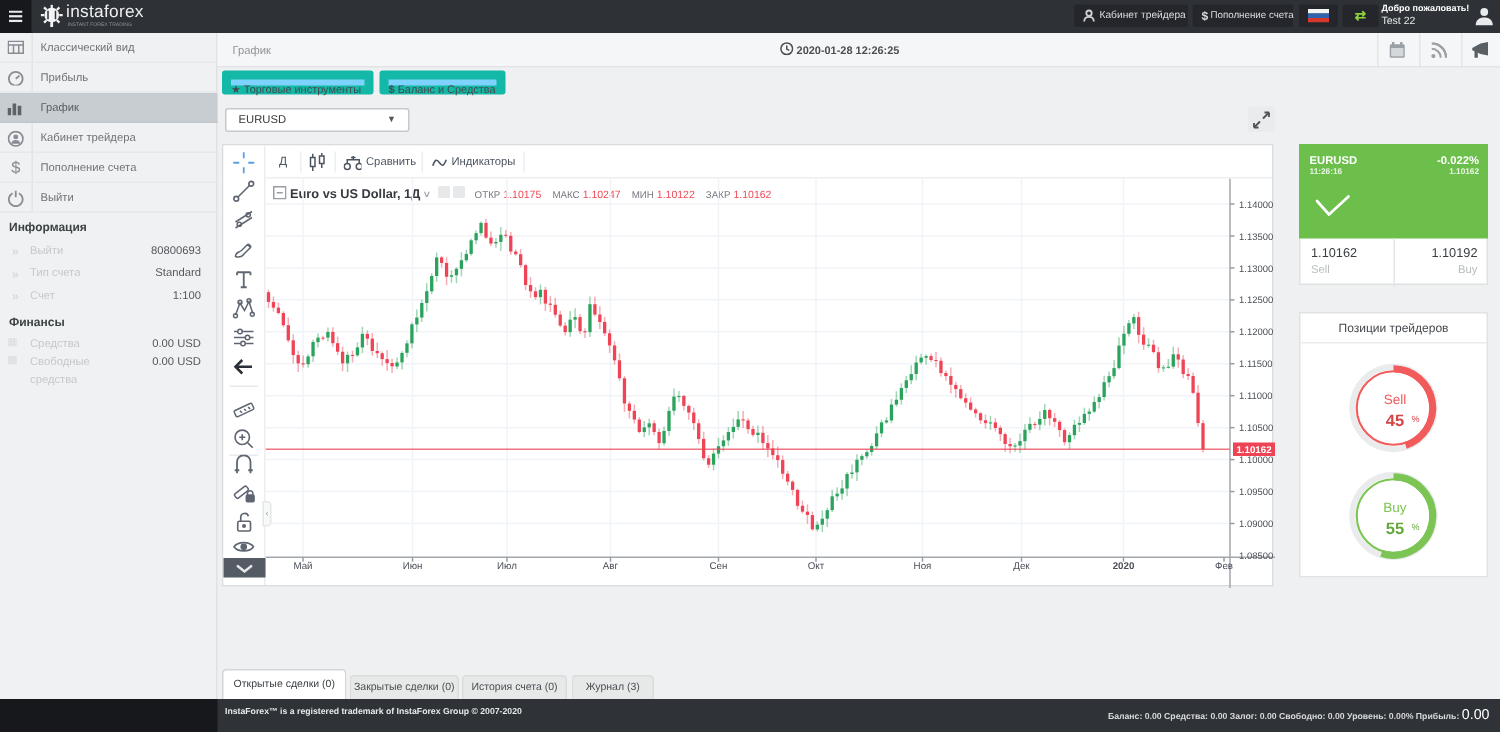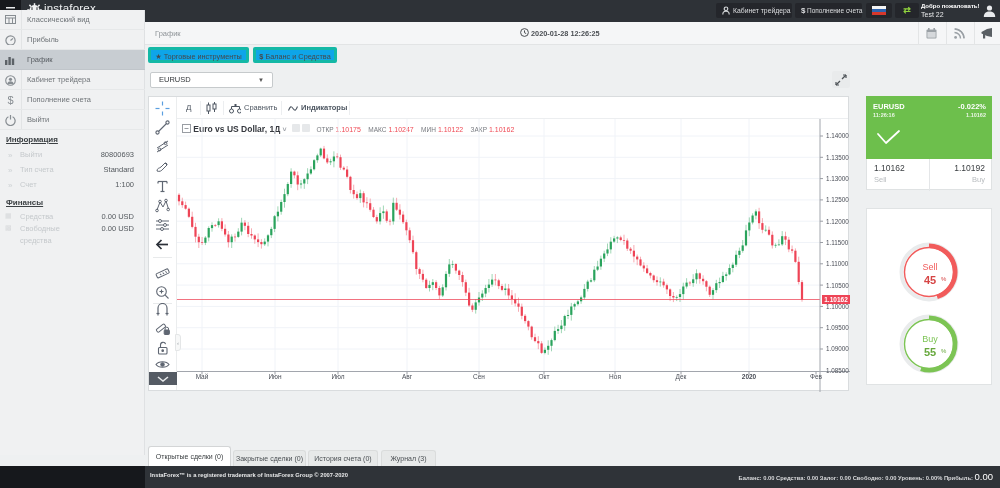--- a/index.html
+++ b/index.html
@@ -2,34 +2,34 @@
 <html><head>
 <meta charset="utf-8">
 <style>
 * { margin:0; padding:0; box-sizing:border-box; }
 html,body { width:1000px; height:488px; overflow:hidden; font-family:"Liberation Sans", sans-serif; background:#eef0f1; }
 
 #topbar { position:absolute; left:0; top:0; width:1000px; height:22px; background:#2e3237; }
 #burger { position:absolute; left:0; top:0; width:21px; height:22px; background:#16181c; }
 .tbtn { position:absolute; top:3px; height:15px; background:#24262b; border-radius:2px; color:#dcdee0; font-size:8px; line-height:15px; text-align:center; }
 
-#sidebar { position:absolute; left:0; top:10px; width:145px; height:445px; background:#f0f1f2; border-right:1px solid #dfe1e3; }
+#sidebar { position:absolute; left:0; top:22px; width:145px; height:445px; background:#f0f1f2; border-right:1px solid #dfe1e3; }
 .mrow { position:absolute; left:0; width:145px; height:20px; border-bottom:1px solid #e6e8e9; }
 .mico { position:absolute; left:0; top:0; width:21px; height:20px; text-align:center; }
 .mtxt { position:absolute; left:27px; top:0; font-size:7.5px; line-height:20px; color:#6f7478; }
 .ilabel { color:#c5c9cc; font-size:7.5px; position:absolute; left:20px; }
 .ival  { color:#54595e; font-size:7.5px; position:absolute; right:10px; text-align:right; }
-.ihead { color:#3c4144; font-size:8px; font-weight:bold; position:absolute; left:6px;text-decoration:underline; }
+.ihead { color:#3c4144; font-size:8px; font-weight:bold; position:absolute; left:6px; }
 .chev { position:absolute; left:8px; color:#cdd1d4; font-size:8px; }
 
 #crumb { position:absolute; left:145px; top:22px; width:855px; height:23px; background:#f5f6f7; border-bottom:1px solid #e2e4e5; }
 .cico { position:absolute; top:0; height:23px; }
 .csep { position:absolute; top:0; width:1px; height:23px; background:#e3e5e6; }
 
-.gbtn { position:absolute; background:#0ea5e9; border:3px solid #14b8a6; border-radius:2px; font-size:7.3px; color:#45494d; line-height:14px; text-align:center; }
+.gbtn { position:absolute; background:#7dd3fc; border:6px solid #14b8a6; border-radius:2px; font-size:7.3px; color:#45494d; line-height:14px; }
 #select { position:absolute; left:150px; top:72px; width:123px; height:16px; background:#fff; border:1px solid #c6cacc; border-radius:2px; font-size:7.5px; color:#33373a; line-height:14px; padding-left:8px; }
 
 #card { position:absolute; left:148px; top:96px; width:701px; height:295px; background:#fff; border:1px solid #d9dcde; }
 #tlbar { position:absolute; left:0; top:0; width:28px; height:293px; background:#fff; border-right:1px solid #ebedee; }
 .tico { position:absolute; left:0; width:27px; text-align:center; }
 #ttop { position:absolute; left:28px; top:0; width:671px; height:22px; background:#fff; border-bottom:1px solid #eceef0; }
 .tsep { position:absolute; top:4px; width:1px; height:14px; background:#eceef0; }
 .ttxt { position:absolute; top:0; font-size:7.5px; color:#4c5560; line-height:22px; }
 #legend { position:absolute; left:33px; top:27px; font-size:8.5px; color:#36393f; font-weight:bold; }
 .lv { font-weight:normal; font-size:6.5px; color:#76797f; }
@@ -239,21 +239,21 @@
           <path d="M2.5 6 L2.5 3.5 L10.5 3.5 L10.5 6"></path>
           <line x1="6.5" y1="3.5" x2="6.5" y2="1"></line>
           <line x1="5" y1="2" x2="8" y2="2"></line>
         </g>
       </svg>
     <div class="ttxt" style="left:67px;">Сравнить</div>
     <div class="tsep" style="left:104px;"></div>
     <svg width="10" height="7" style="position:absolute;left:111px;top:8px">
         <path d="M0.5 5.5 C2.2 1 3.2 1 5 3.5 C6.8 6 7.8 6 9.5 1.5" fill="none" stroke="#4c5560" stroke-width="1.1"></path>
       </svg>
-    <div class="ttxt" style="left:124px;font-weight:bold;">Индикаторы</div>
+    <div class="ttxt" style="left:124px;">Индикаторы</div>
     <div class="tsep" style="left:172px;"></div>
   </div>
 
   <div id="tlbar">
       <svg class="tico" width="15" height="15" style="top:4px" viewBox="0 0 15 15">
         <g stroke="#5b9fe0" stroke-width="1.2">
           <line x1="7.5" y1="0.5" x2="7.5" y2="4.5"></line>
           <line x1="7.5" y1="10.5" x2="7.5" y2="14.5"></line>
           <line x1="0.5" y1="7.5" x2="4.5" y2="7.5"></line>
           <line x1="10.5" y1="7.5" x2="14.5" y2="7.5"></line>
@@ -847,20 +847,21 @@
       </svg>
   </div>
   <div style="position:absolute;left:62px;top:62px;width:1px;height:32px;background:#e4e6e8;"></div>
   <div style="position:absolute;left:7px;top:66px;font-size:8.5px;color:#3a3e41;">1.10162</div>
   <div style="position:absolute;left:7px;top:78px;font-size:7.5px;color:#b8bcbf;">Sell</div>
   <div style="position:absolute;right:6px;top:66px;font-size:8.5px;color:#3a3e41;">1.10192</div>
   <div style="position:absolute;right:6px;top:78px;font-size:7.5px;color:#b8bcbf;">Buy</div>
 </div>
 
 <div id="positions">
+  <div style="position:absolute;left:0;top:0;width:124px;height:20px;border-bottom:1px solid #e9ebec;text-align:center;line-height:20px;font-size:8px;color:#45494d;">Позиции трейдеров</div>
   <svg width="124" height="175" style="position:absolute;left:0;top:0" viewBox="0 0 124 175">
 <circle cx="62" cy="63" r="27.5" fill="none" stroke="#e9ebec" stroke-width="4"></circle>
 <circle cx="62" cy="63" r="24.5" fill="#fff" stroke="#f15b5b" stroke-width="1.4"></circle>
 <path d="M62.00 36.80 A26.2 26.2 0 0 1 70.10 87.92" fill="none" stroke="#f15b5b" stroke-width="4.6"></path>
 <text x="63" y="60.5" font-size="9" fill="#f15b5b" text-anchor="middle">Sell</text>
 <text x="63" y="75" font-size="11" font-weight="bold" fill="#d64545" text-anchor="middle">45</text>
 <text x="74" y="72" font-size="6" fill="#d64545">%</text>
 <circle cx="62" cy="135" r="27.5" fill="none" stroke="#e9ebec" stroke-width="4"></circle>
 <circle cx="62" cy="135" r="24.5" fill="#fff" stroke="#7cc454" stroke-width="1.4"></circle>
 <path d="M62.00 108.80 A26.2 26.2 0 1 1 53.90 159.92" fill="none" stroke="#7cc454" stroke-width="4.6"></path>

